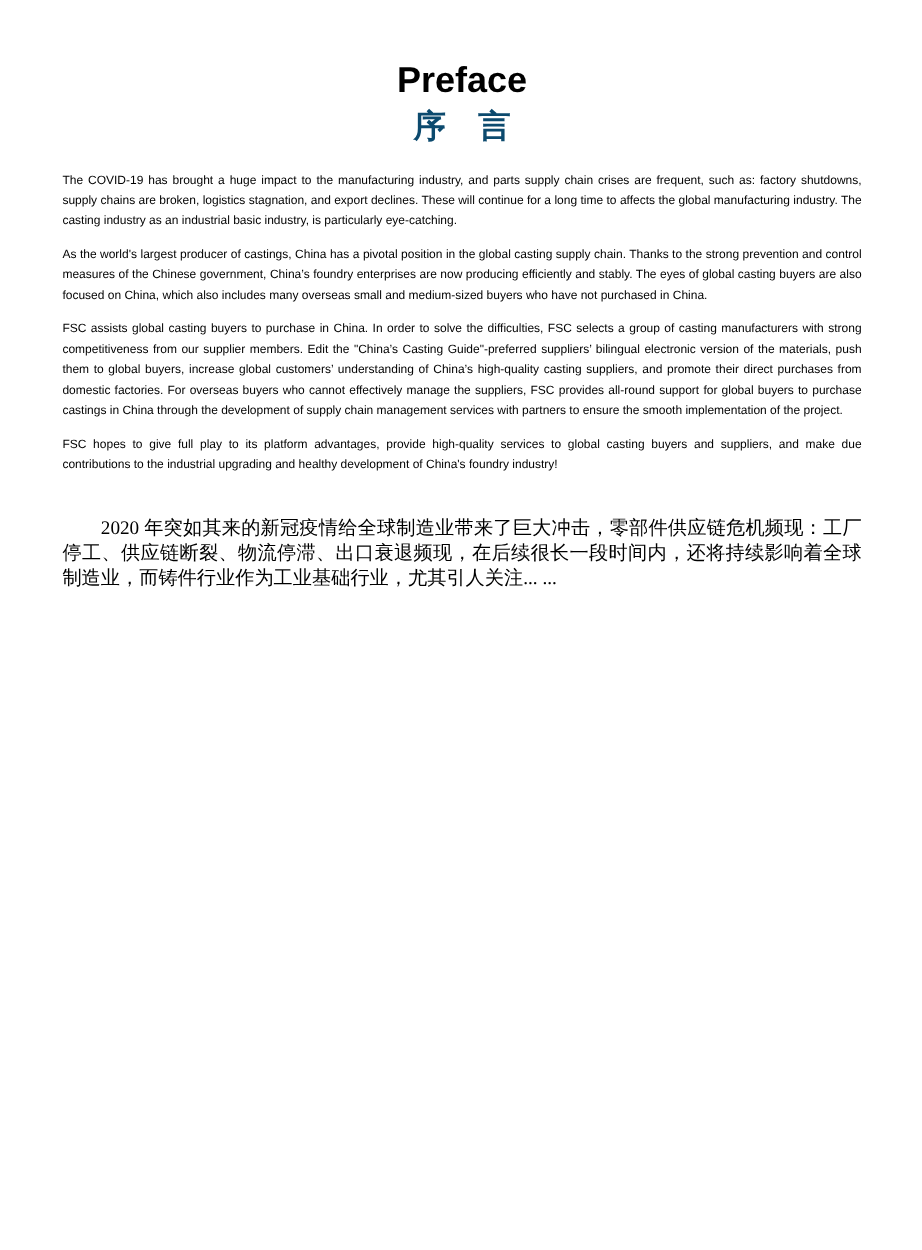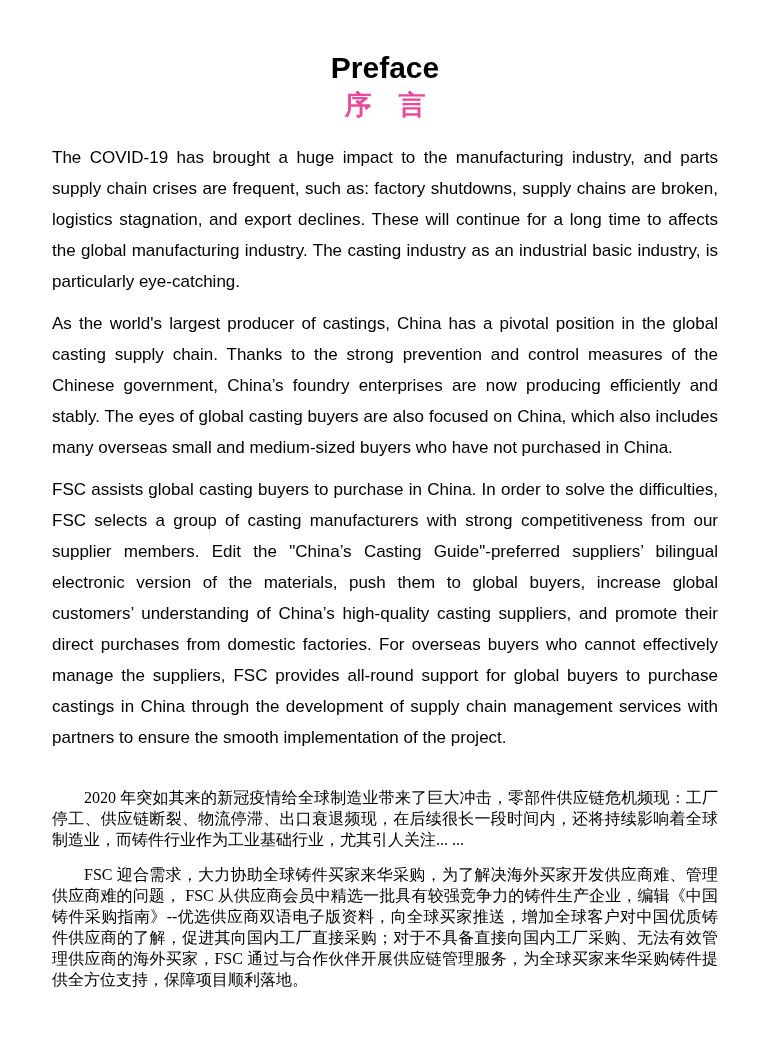--- a/index.html
+++ b/index.html
@@ -28,27 +28,27 @@
     text-align: center;
     color: #000000;
   }
   .title-zh {
     margin: 2px 0 20px 0;
     font-family: "Liberation Sans", "DejaVu Sans", sans-serif;
     font-weight: 700;
     font-size: 27px;
     line-height: 34px;
     text-align: center;
-    color: #ec4899;
+    color: #0c4a6e;
   }
   .section-en p {
     margin: 0 0 11px 0;
     font-family: "Liberation Sans", "DejaVu Sans", sans-serif;
-    font-size: 17px;
-    line-height: 31px;
+    font-size: 10px;
+    line-height: 17px;
     text-align: justify;
     text-align-last: left;
     color: #000000;
   }
   .section-zh {
     margin-top: 34px;
   }
   .section-zh p {
     margin: 14px 0 11px 0;
     font-family: "Liberation Serif", "DejaVu Serif", serif;
@@ -66,20 +66,20 @@
 <div class="page">
 
   <h1 class="title-en">Preface</h1>
 
   <h2 class="title-zh">序　言</h2>
 
   <section class="section-en">
     <p>The COVID-19 has brought a huge impact to the manufacturing industry, and parts supply chain crises are frequent, such as: factory shutdowns, supply chains are broken, logistics stagnation, and export declines. These will continue for a long time to affects the global manufacturing industry. The casting industry as an industrial basic industry, is particularly eye-catching.</p>
     <p>As the world's largest producer of castings, China has a pivotal position in the global casting supply chain. Thanks to the strong prevention and control measures of the Chinese government, China’s foundry enterprises are now producing efficiently and stably. The eyes of global casting buyers are also focused on China, which also includes many overseas small and medium-sized buyers who have not purchased in China.</p>
     <p>FSC assists global casting buyers to purchase in China. In order to solve the difficulties, FSC selects a group of casting manufacturers with strong competitiveness from our supplier members. Edit the "China’s Casting Guide"-preferred suppliers’ bilingual electronic version of the materials, push them to global buyers, increase global customers’ understanding of China’s high-quality casting suppliers, and promote their direct purchases from domestic factories. For overseas buyers who cannot effectively manage the suppliers, FSC provides all-round support for global buyers to purchase castings in China through the development of supply chain management services with partners to ensure the smooth implementation of the project.</p>
+    <p>FSC hopes to give full play to its platform advantages, provide high-quality services to global casting buyers and suppliers, and make due contributions to the industrial upgrading and healthy development of China's foundry industry!</p>
   </section>
 
   <section class="section-zh">
     <p>2020 年突如其来的新冠疫情给全球制造业带来了巨大冲击，零部件供应链危机频现：工厂停工、供应链断裂、物流停滞、出口衰退频现，在后续很长一段时间内，还将持续影响着全球制造业，而铸件行业作为工业基础行业，尤其引人关注... ...</p>
-    <p>FSC 迎合需求，大力协助全球铸件买家来华采购，为了解决海外买家开发供应商难、管理供应商难的问题， FSC 从供应商会员中精选一批具有较强竞争力的铸件生产企业，编辑《中国铸件采购指南》--优选供应商双语电子版资料，向全球买家推送，增加全球客户对中国优质铸件供应商的了解，促进其向国内工厂直接采购；对于不具备直接向国内工厂采购、无法有效管理供应商的海外买家，FSC 通过与合作伙伴开展供应链管理服务，为全球买家来华采购铸件提供全方位支持，保障项目顺利落地。</p>
   </section>
 
 </div>
 
 </body></html>

